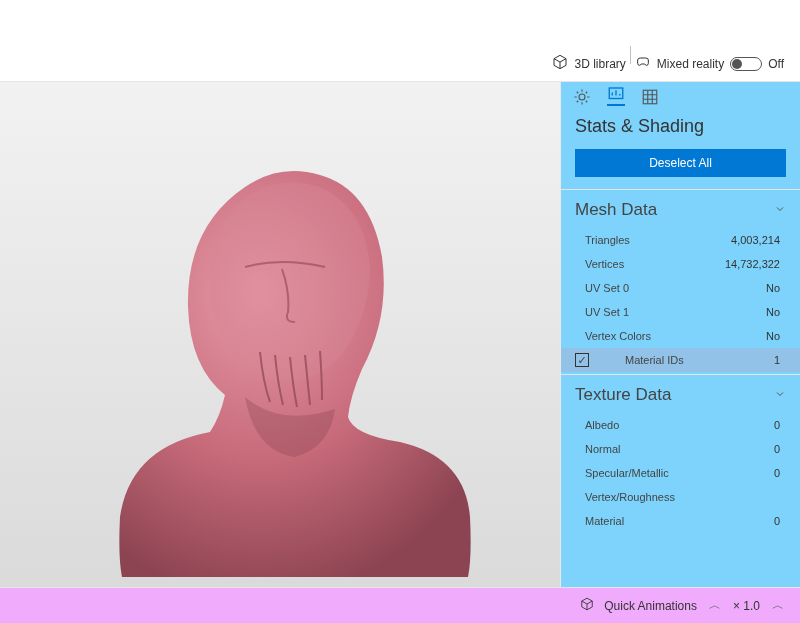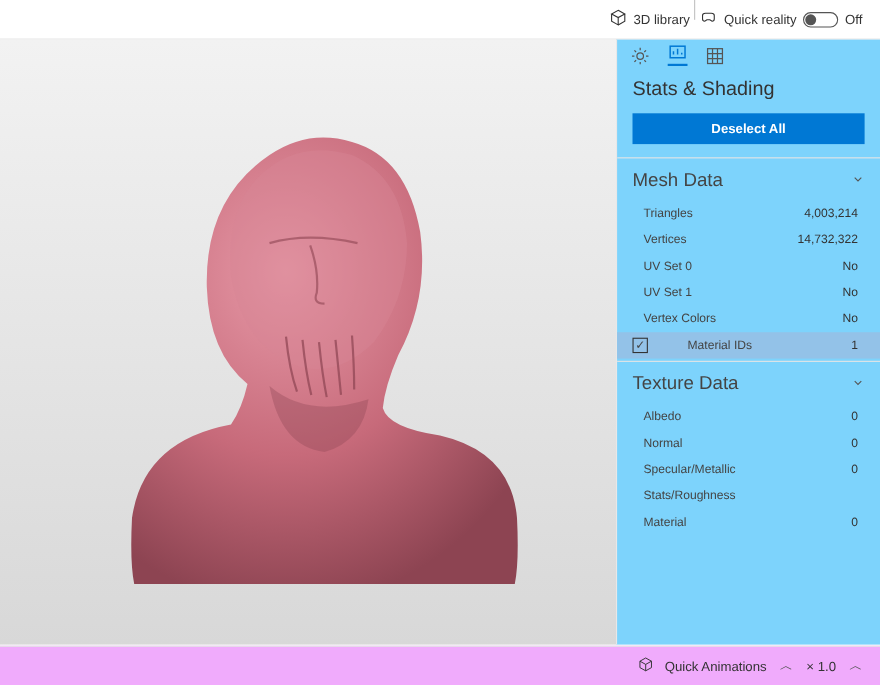--- a/index.html
+++ b/index.html
@@ -1,38 +1,38 @@
 <!DOCTYPE html>
 <html><head>
 <meta charset="utf-8">
 <style>
   * { margin: 0; padding: 0; box-sizing: border-box; font-family: "Segoe UI", Arial, sans-serif; }
   body { width: 800px; height: 623px; background: #fff; overflow: hidden; position: relative; }
 
   
-  .topbar { height: 36px; display: flex; justify-content: flex-end; padding: 0 16px; gap: 4px; border-bottom: 1px solid #e5e5e5; }
+  .topbar { height: 36px; display: flex; justify-content: flex-end; padding: 0 16px; gap: 4px; border-bottom: 1px solid #e5e5e5; margin-top: 46px; }
   .top-item { display: flex; align-items: center; gap: 6px; font-size: 12px; color: #333; cursor: pointer; }
   .top-item svg { width: 16px; height: 16px; }
   .divider { width: 1px; height: 18px; background: #c0c0c0; }
   .toggle { width: 32px; height: 14px; border: 1px solid #555; border-radius: 8px; position: relative; }
   .toggle .knob { position: absolute; left: 1px; top: 1px; width: 10px; height: 10px; border-radius: 50%; background: #555; }
 
   
   .main { display: flex; height: 550px; }
   .viewport { width: 560px; background: linear-gradient(#f2f2f2,#d8d8d8); position: relative; display: flex; align-items: center; justify-content: center; }
   .viewport svg { width: 420px; height: 480px; }
 
   .sidebar { flex: 1; background: #7dd3fc; border-left: 1px solid #e8e8e8; display: flex; flex-direction: column; overflow: hidden; }
 
   .tabrow { display: flex; gap: 16px; padding: 6px 12px 0 12px; }
   .tabicon { width: 18px; height: 18px; display: flex; align-items: center; justify-content: center; color: #444; cursor: pointer; }
   .tabicon.active { border-bottom: 2px solid #0078d4; padding-bottom: 4px; }
 
   .panel-title { font-size: 18px; font-weight: 400; color: #333; padding: 10px 14px 12px; }
-  .deselect { margin: 0 14px 10px; background: #0078d4; color: #fff; text-align: center; font-size: 12px; padding: 7px 0; cursor: pointer; font-weight: bold; }
+  .deselect { margin: 0 14px 10px; background: #0078d4; color: #fff; text-align: center; font-size: 12px; padding: 7px 0; cursor: pointer; }
 
   .section-head { display: flex; justify-content: space-between; align-items: center; padding: 8px 14px; font-size: 17px; color: #444; cursor: pointer; }
   .section-head svg { width: 12px; height: 12px; }
 
   .kv { display: flex; justify-content: space-between; align-items: center; padding: 6px 20px 6px 24px; font-size: 11px; color: #444; }
   .kv .v { color: #333; }
 
   .kv.selected { background: #93c2e8; position: relative; padding-left: 64px; }
   .kv.selected .chk { position: absolute; left: 14px; width: 14px; height: 14px; border: 1.5px solid #333; display: flex; align-items: center; justify-content: center; }
   .kv.selected .chk::after { content: "✓"; font-size: 11px; line-height: 1; }
@@ -56,21 +56,21 @@
     </span>
     <span>3D library</span>
   </div>
   <div class="divider"></div>
   <div class="top-item">
     <span>
       <svg viewBox="0 0 24 24" fill="none" stroke="#333" stroke-width="1.5">
           <path d="M4 9 Q4 6 8 6 H16 Q20 6 20 9 V14 Q20 17 17 17 L14 15 H10 L7 17 Q4 17 4 14 Z"></path>
         </svg>
     </span>
-    <span>Quick reality</span>
+    <span>Mixed reality</span>
     <span class="toggle">
         <span class="knob"></span>
       </span>
     <span>Off</span>
   </div>
 </div>
 
 <div class="main">
   <div class="viewport">
     <svg viewBox="0 0 420 480">
@@ -174,21 +174,21 @@
     </div>
     <div class="kv">
       <span>Normal</span>
       <span class="v">0</span>
     </div>
     <div class="kv">
       <span>Specular/Metallic</span>
       <span class="v">0</span>
     </div>
     <div class="kv">
-      <span>Stats/Roughness</span>
+      <span>Vertex/Roughness</span>
       <span class="v"></span>
     </div>
     <div class="kv">
       <span>Material</span>
       <span class="v">0</span>
     </div>
   </div>
 </div>
 
 <div class="bottombar">

